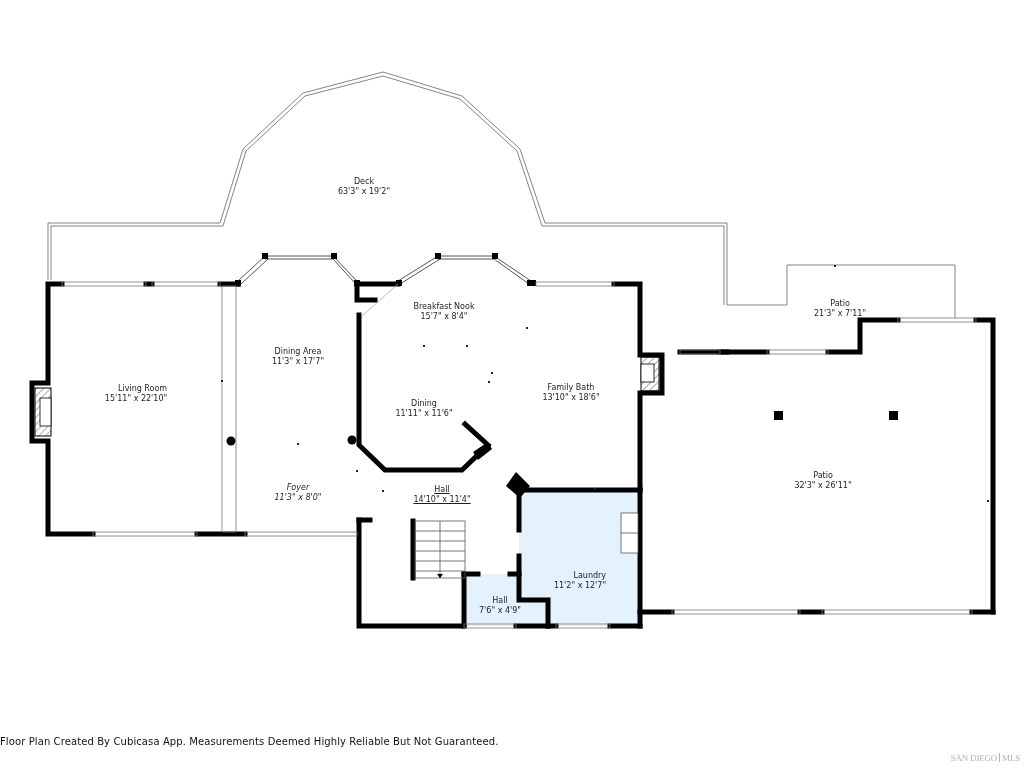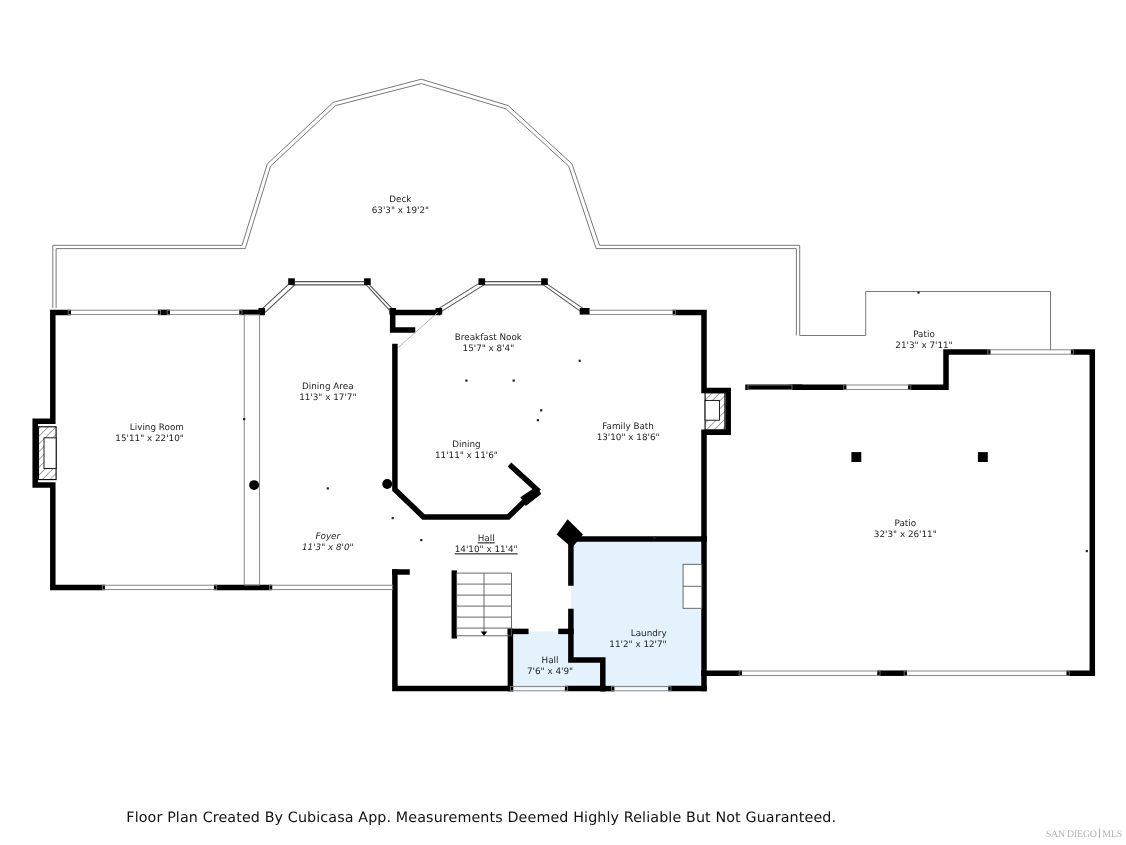--- a/index.html
+++ b/index.html
@@ -1,22 +1,22 @@
 <!DOCTYPE html>
 <html><head>
 <meta charset="utf-8">
 <style>
   html, body { margin:0; padding:0; background:#ffffff; }
   body { width:1024px; height:768px; position:relative; overflow:hidden;
          font-family:"DejaVu Sans", "Liberation Sans", sans-serif; color:#222; }
   #plan { position:absolute; left:0; top:0; width:1024px; height:768px; }
   .label { position:absolute; text-align:center; font-size:8px; line-height:10px;
            color:#1e1e1e; white-space:nowrap; transform:translateX(-50%); }
-  .footer { position:absolute; left:0; width:875px; top:736px; text-align:center;
-            font-size:13px; color:#111; letter-spacing:0.1px; }
+  .footer { position:absolute; left:0; width:875px; top:736px; 
+            font-size:10px; color:#111; letter-spacing:0.1px; }
   .brand { position:absolute; right:4px; top:753px; font-size:9px; color:#b3b3b3;
            letter-spacing:-0.2px; font-family:Liberation Serif, serif; }
   .brand .sep { display:inline-block; width:1px; height:9px; background:#b3b3b3;
                 margin:0 2px; vertical-align:-1px; }
 </style>
 </head>
 <body>
 
 <svg id="plan" viewBox="0 0 1024 768" xmlns="http://www.w3.org/2000/svg">
   <defs>

